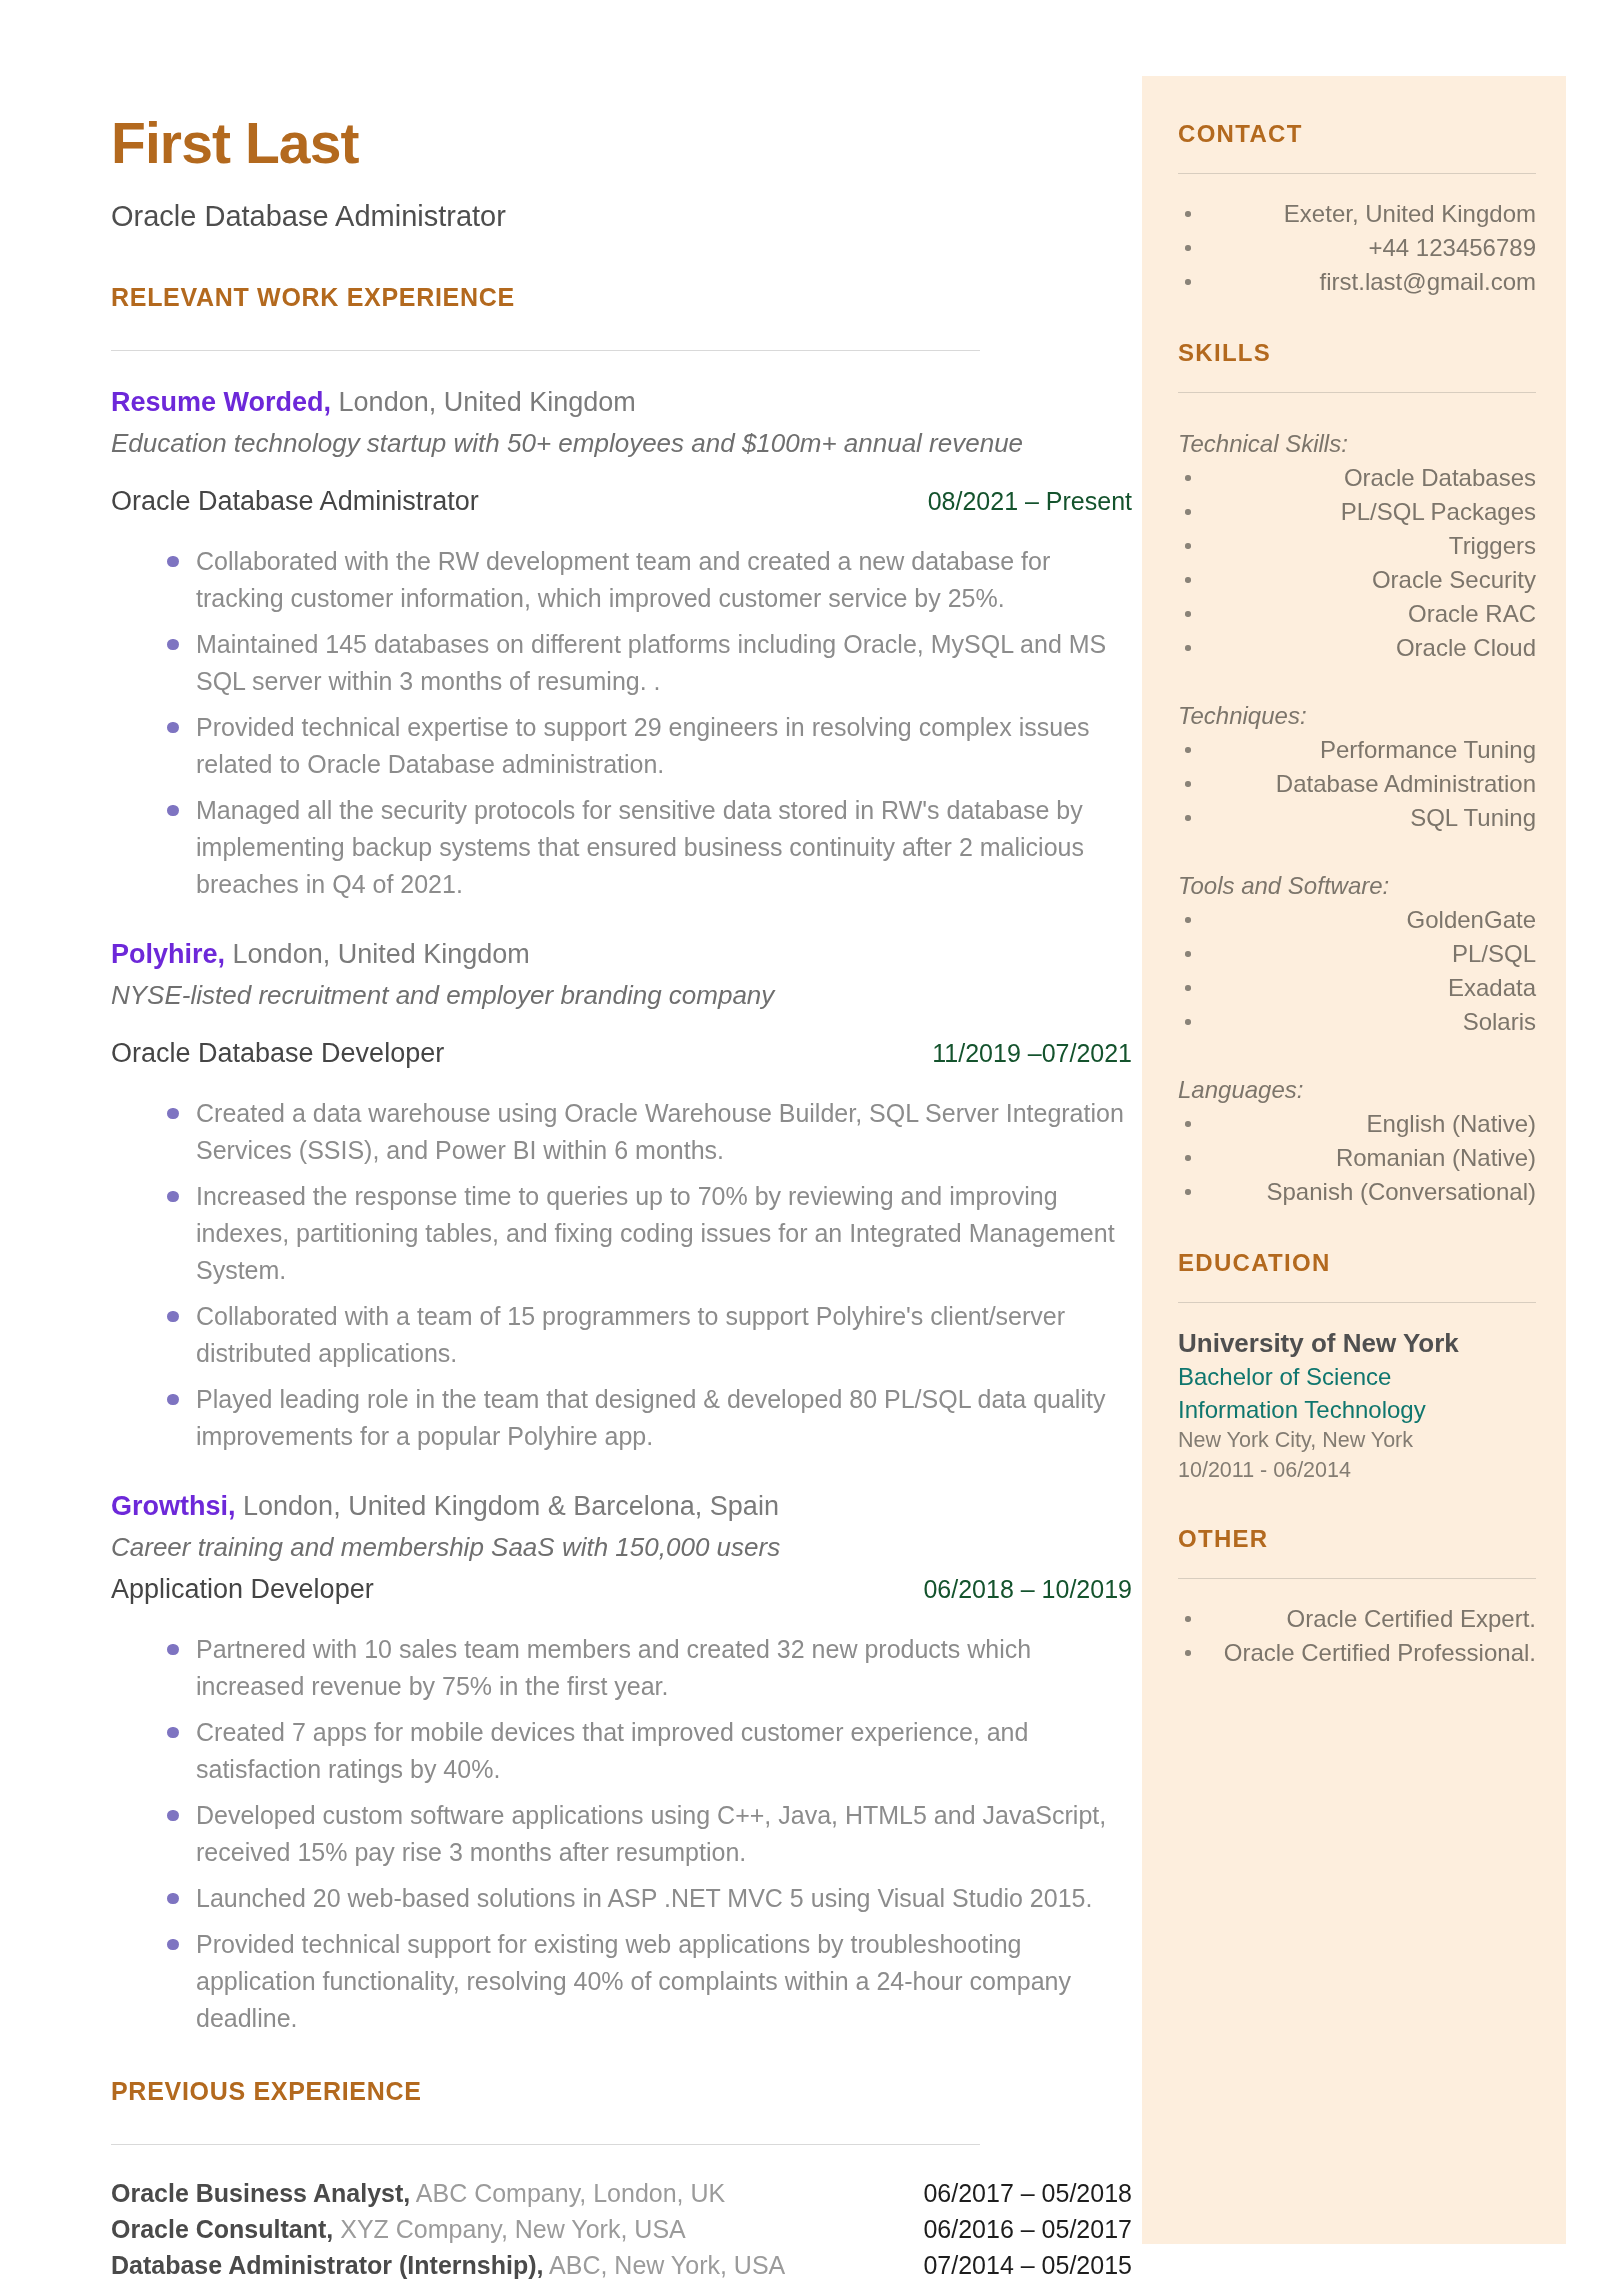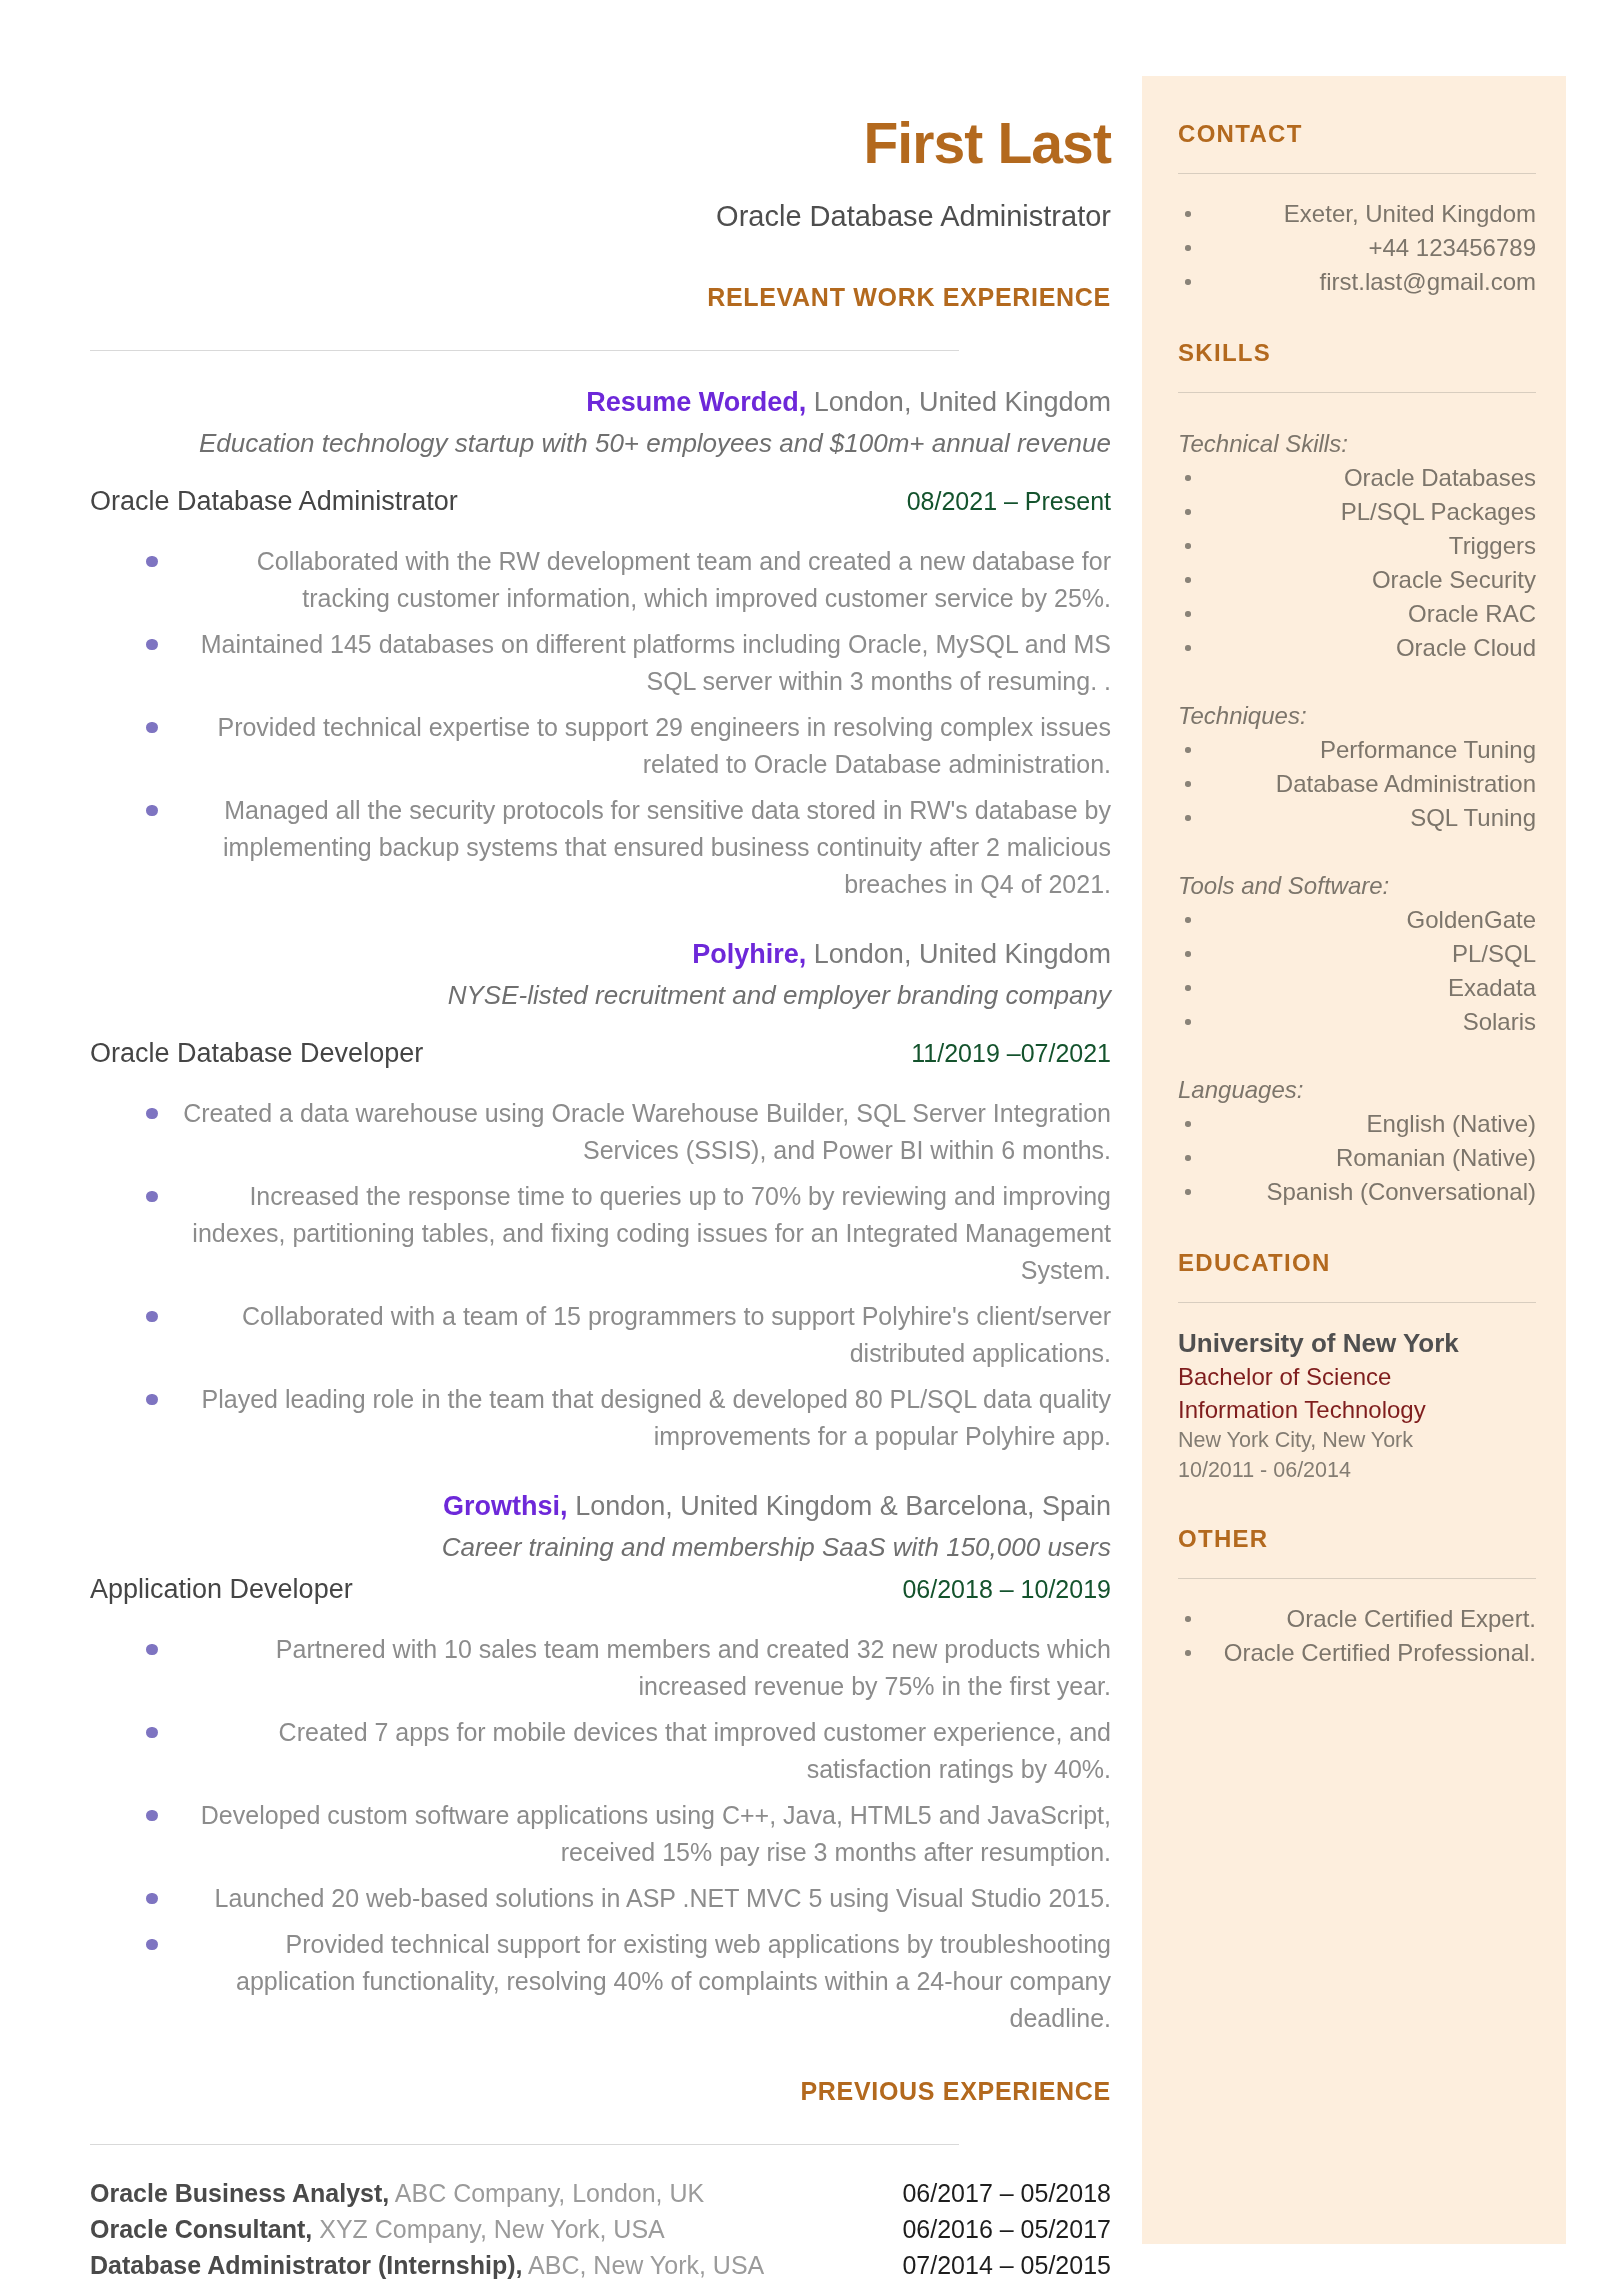--- a/index.html
+++ b/index.html
@@ -10,24 +10,23 @@
     position: relative;
     width: 1623px;
     height: 2293px;
     background: #ffffff;
     overflow: hidden;
   }
 
   
   .main {
     position: absolute;
-    left: 90px;
+    left: 111px;
     top: 85px;
     width: 1021px;
-    text-align: right;
   }
   .person-name {
     margin: 27px 0 0 0;
     font-size: 57px;
     line-height: 63px;
     font-weight: 700;
     letter-spacing: -0.9px;
     color: #b3691e;
   }
   .person-title {
@@ -164,21 +163,21 @@
     color: #7c756b;
   }
   ul.sb-list.tight { margin-top: 0; }
   .edu-school {
     margin-top: 23px;
     font-size: 26px;
     line-height: 34px;
     font-weight: 700;
     color: #4f4f4f;
   }
-  .edu-line { font-size: 24px; line-height: 33px; color: #7f1d1d; }
+  .edu-line { font-size: 24px; line-height: 33px; color: #0f766e; }
   .edu-small { font-size: 21.5px; line-height: 29.6px; color: #837c72; }
 </style>
 </head>
 <body>
 
 <div class="page">
 
   <div class="main">
 
     <h1 class="person-name">First Last</h1>

